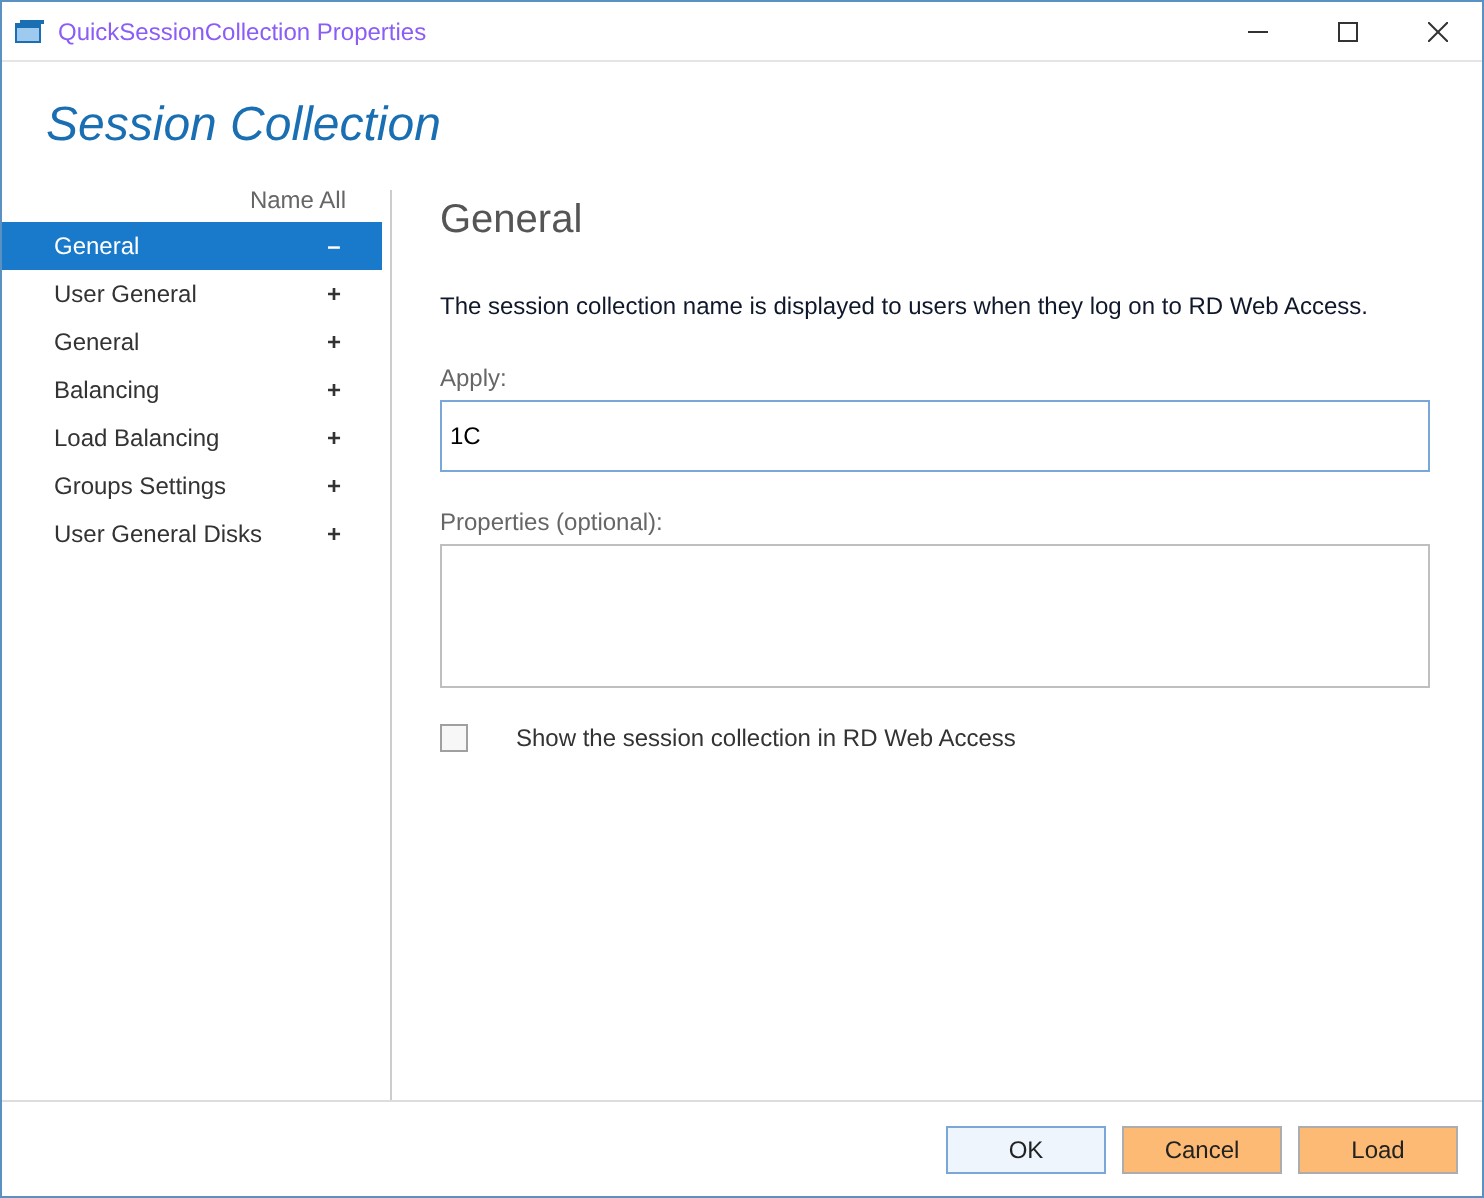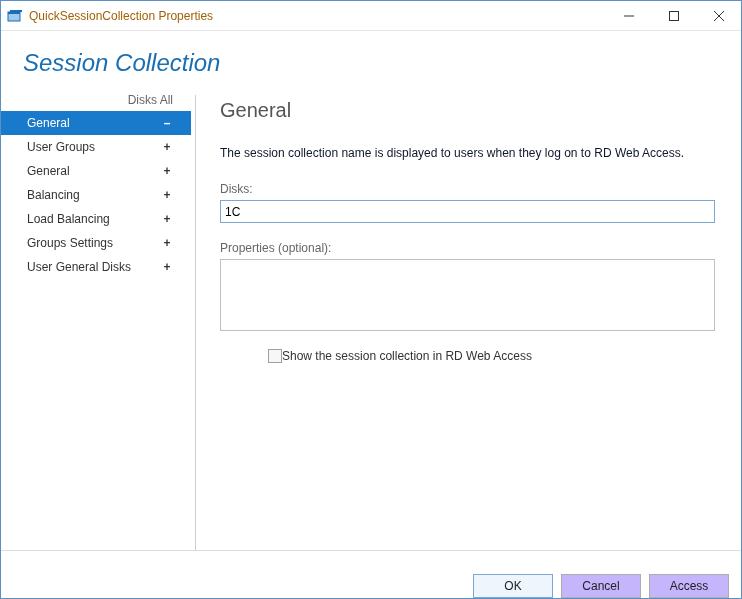--- a/index.html
+++ b/index.html
@@ -1,42 +1,42 @@
 <!DOCTYPE html>
 <html><head>
 <meta charset="utf-8">
 <style>
   * { box-sizing: border-box; }
   html, body { margin: 0; padding: 0; font-family: "Segoe UI", Arial, sans-serif; font-size: 12px; color: #333; background: #fff; }
   .window { width: 742px; height: 599px; border: 1px solid #5a90c2; position: relative; display: flex; flex-direction: column; background: #fff; }
   .titlebar { height: 30px; display: flex; align-items: center; padding: 0 0 0 6px; border-bottom: 1px solid #e5e5e5; }
   .titlebar-icon { width: 16px; height: 16px; margin-right: 6px; display: flex; align-items: center; justify-content: center; }
-  .titlebar-title { flex: 0 1 auto; font-size: 12px; color: #a16207; }
+  .titlebar-title { flex: 0 1 auto; font-size: 12px; color: #8b5cf6; }
   .titlebar-spacer { flex: 1; }
   .win-btn { width: 45px; height: 29px; display: flex; align-items: center; justify-content: center; color: #333; }
   .content-top { padding: 18px 22px 10px 22px; font-style: italic; }
   .page-title { color: #1a6fb3; font-size: 24px; font-weight: 400; }
   .body-area { flex: 1; display: flex; padding: 0 22px 0 0; overflow: hidden; }
   .sidebar { width: 190px; flex: none; padding-top: 6px; }
   .show-all { text-align: right; padding: 0 18px 4px 0; color: #666; font-size: 12px; }
   .side-item { display: flex; align-items: center; justify-content: space-between; height: 24px; padding: 0 18px 0 26px; color: #333; cursor: default; }
   .side-item.selected { background: #1979ca; color: #fff; }
   .side-item .exp { font-weight: bold; width: 12px; text-align: center; }
   .divider { width: 1px; background: #ccc; margin: 8px 20px 0 4px; align-self: stretch; }
   .main { flex: 1; padding: 6px 4px 0 4px; display: flex; flex-direction: column; }
   .section-heading { font-size: 20px; font-weight: 400; color: #555; margin: 6px 0 24px 0; }
   .helptext { font-size: 12px; color: #0f172a; margin-bottom: 22px; }
   .field-label { color: #666; font-size: 12px; margin-bottom: 4px; }
-  .text-input { width: 100%; height: 23px; border: 1px solid #7aa7d8; padding: 2px 4px; font-size: 12px; color: #000; }
+  .text-input { width: 100%; height: 36px; border: 1px solid #7aa7d8; padding: 2px 4px; font-size: 12px; color: #000; }
   .textarea { width: 100%; height: 72px; border: 1px solid #bfbfbf; padding: 4px; font-size: 12px; resize: none; }
   .gap { height: 18px; }
-  .checkbox-row { display: flex; align-items: center; gap: 0; margin-left: 48px; }
+  .checkbox-row { display: flex; align-items: center; gap: 24px; }
   .checkbox { width: 14px; height: 14px; border: 1px solid #a0a0a0; background: #f7f7f7; }
-  .footer { height: 48px; border-top: 1px solid #ddd; display: flex; align-items: flex-end; justify-content: flex-end; gap: 8px; padding: 0 12px; }
-  .btn { min-width: 80px; height: 24px; border: 1px solid #adadad; background: #c4b5fd; font-size: 12px; color: #222; display: flex; align-items: center; justify-content: center; padding: 0 14px; }
+  .footer { height: 48px; border-top: 1px solid #ddd; display: flex; align-items: center; justify-content: flex-end; gap: 8px; padding: 0 12px; }
+  .btn { min-width: 80px; height: 24px; border: 1px solid #adadad; background: #fdba74; font-size: 12px; color: #222; display: flex; align-items: center; justify-content: center; padding: 0 14px; }
   .btn.primary { border: 1px solid #7aa7d8; background: #eef5fc; }
   svg { display: block; }
 </style>
 </head>
 <body>
 
 <div class="window">
 
   <div class="titlebar">
     <span class="titlebar-icon">
@@ -66,28 +66,28 @@
     </div>
   </div>
 
   <div class="content-top">
     <div class="page-title">Session Collection</div>
   </div>
 
   <div class="body-area">
 
     <div class="sidebar">
-      <div class="show-all">Disks All</div>
+      <div class="show-all">Name All</div>
       <div id="sidebar-items">
           <div class="side-item selected">
             <span>General</span>
             <span class="exp">–</span>
           </div>
           <div class="side-item">
-            <span>User Groups</span>
+            <span>User General</span>
             <span class="exp">+</span>
           </div>
           <div class="side-item">
             <span>General</span>
             <span class="exp">+</span>
           </div>
           <div class="side-item">
             <span>Balancing</span>
             <span class="exp">+</span>
           </div>
@@ -105,37 +105,37 @@
           </div>
         </div>
     </div>
 
     <div class="divider"></div>
 
     <div class="main">
       <div class="section-heading">General</div>
       <div class="helptext">The session collection name is displayed to users when they log on to RD Web Access.</div>
 
-      <div class="field-label">Disks:</div>
+      <div class="field-label">Apply:</div>
       <input class="text-input" type="text" value="1C" style="">
 
       <div class="gap"></div>
 
       <div class="field-label">Properties (optional):</div>
       <textarea class="textarea" style=""></textarea>
 
       <div class="gap"></div>
 
       <div class="checkbox-row">
         <div class="checkbox"></div>
         <span>Show the session collection in RD Web Access</span>
       </div>
     </div>
 
   </div>
 
   <div class="footer">
     <div class="btn primary">OK</div>
     <div class="btn">Cancel</div>
-    <div class="btn">Access</div>
+    <div class="btn">Load</div>
   </div>
 
 </div>
 
 </body></html>

